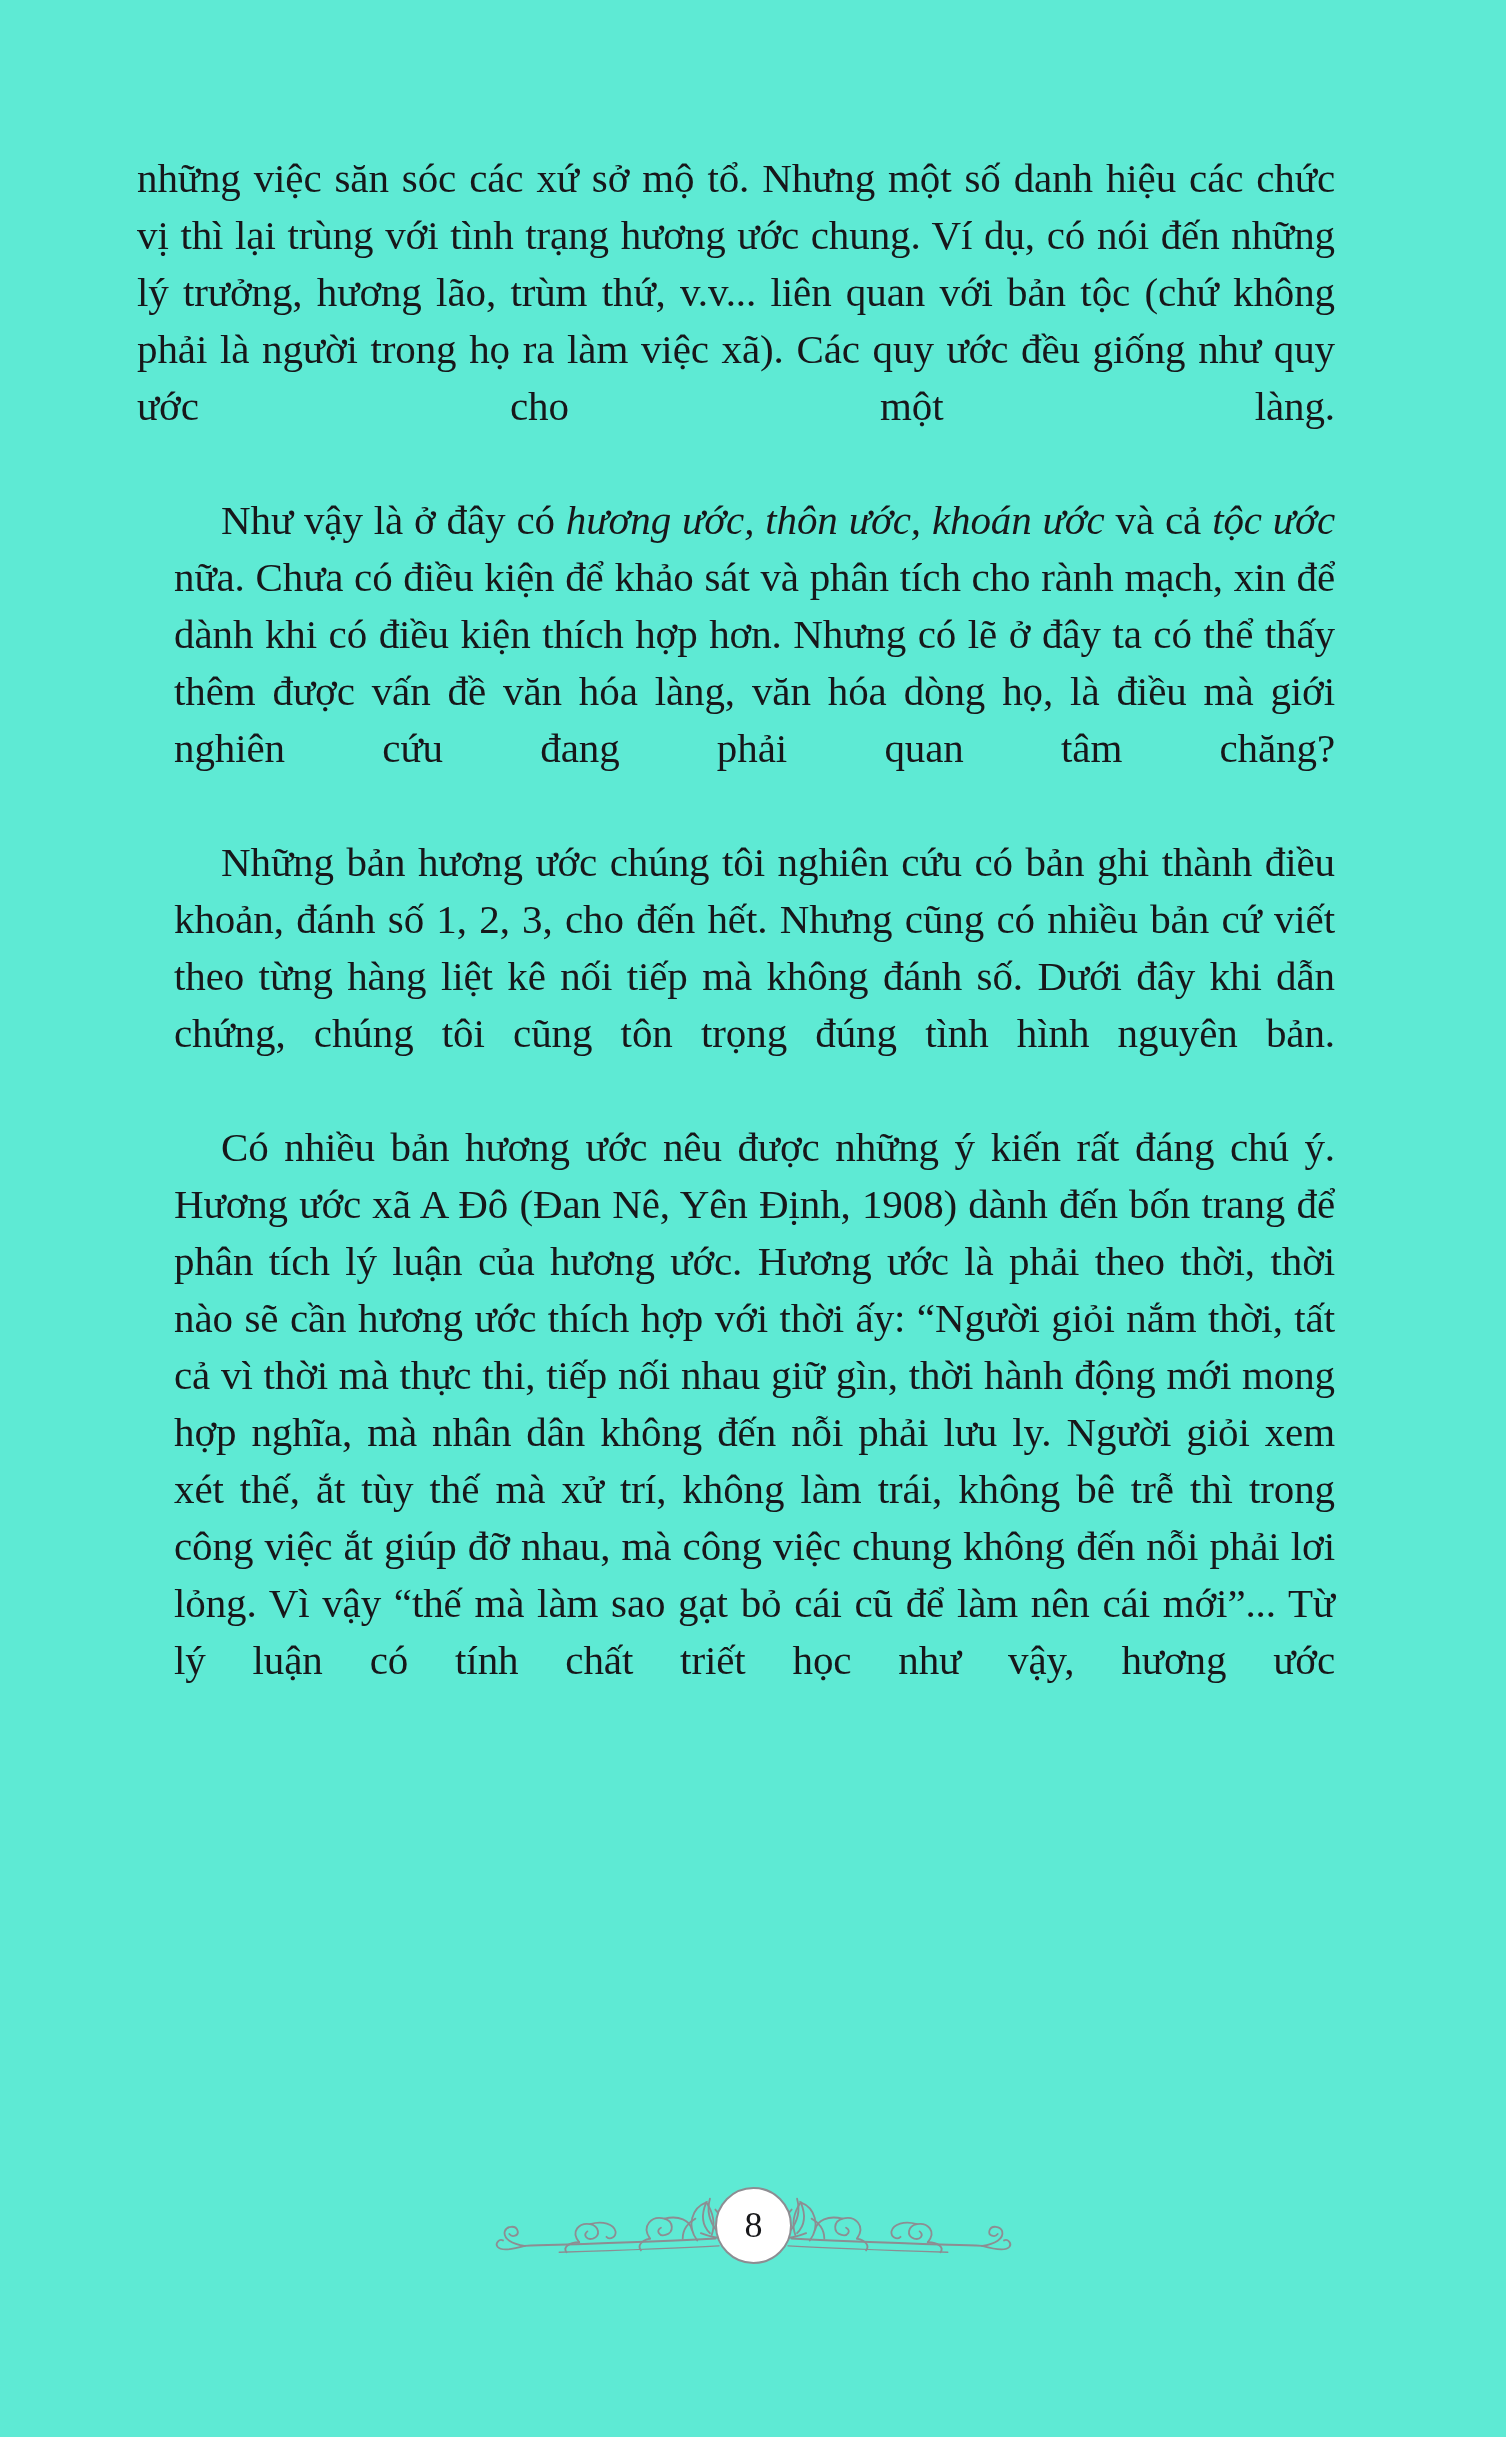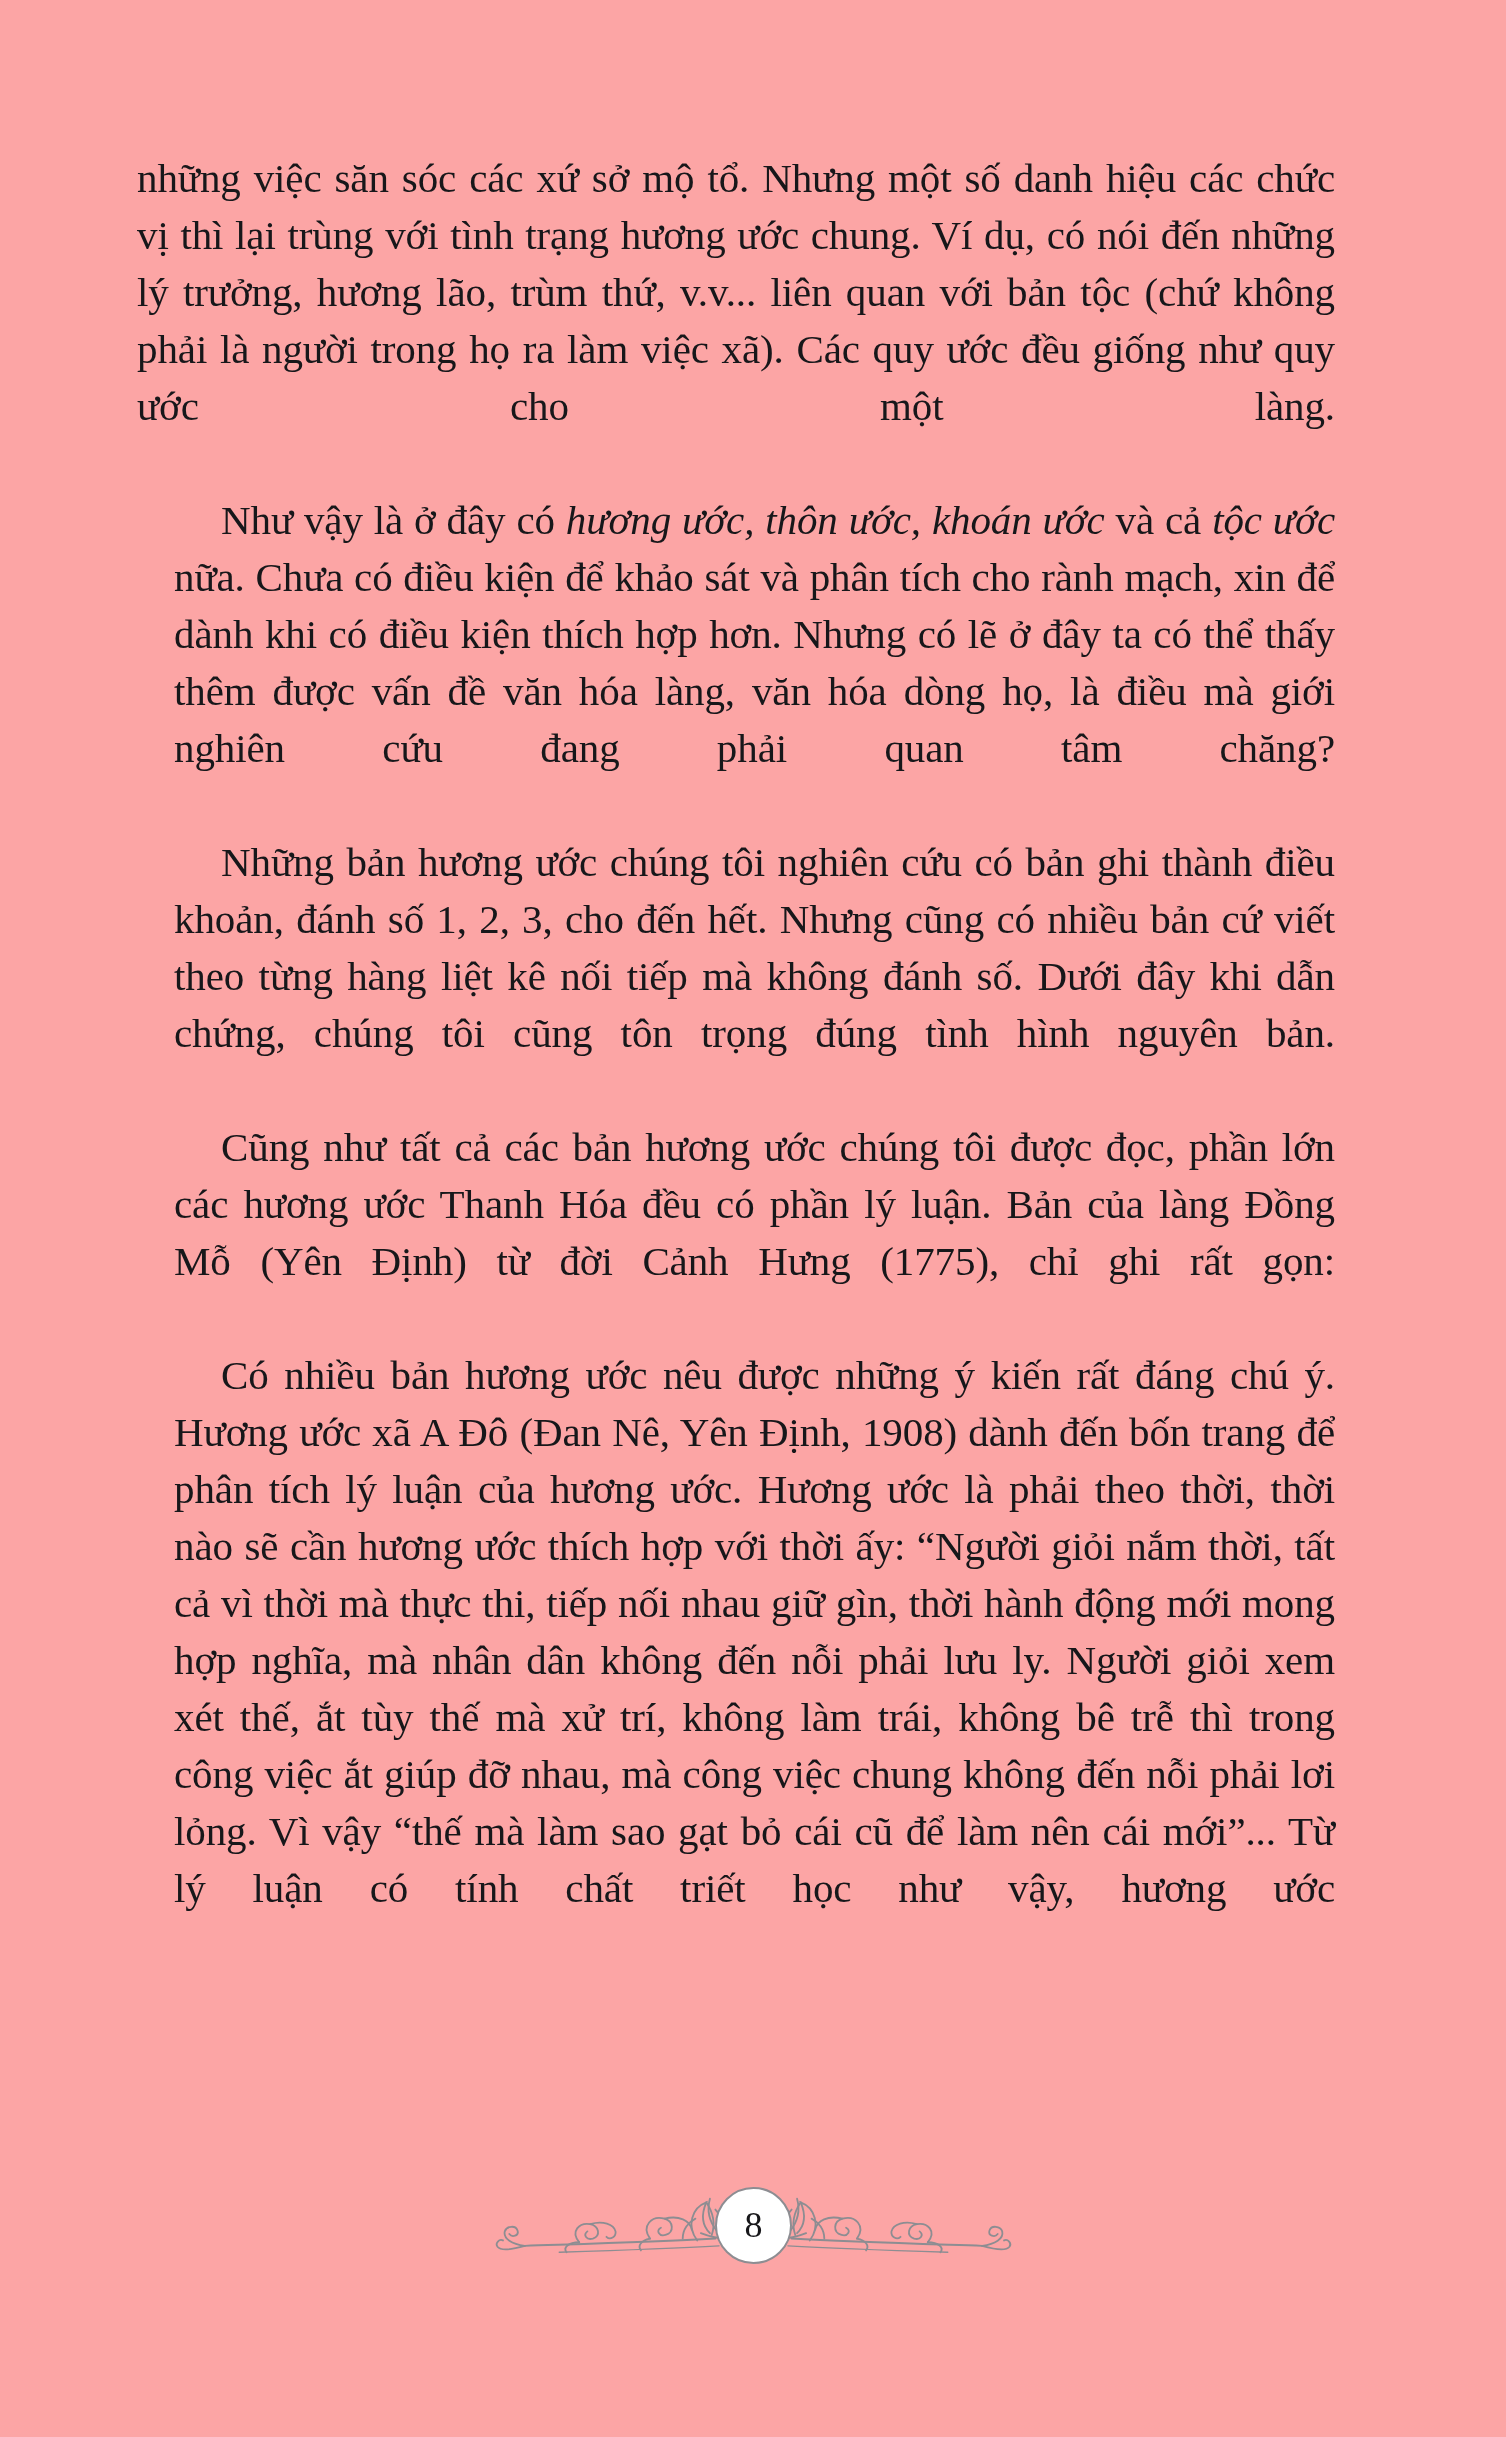--- a/index.html
+++ b/index.html
@@ -13,21 +13,21 @@
     height: 2438px;
     position: relative;
     overflow: hidden;
     font-family: "Liberation Serif", "DejaVu Serif", serif;
     color: #17171a;
   }
 
   .page {
     position: absolute;
     inset: 0;
-    background: #fca5a5;
+    background: #5eead4;
   }
 
   
   .textblock {
     position: absolute;
     left: 137px;
     top: 150px;
     width: 1198px;
     font-size: 41px;
     line-height: 57px;
@@ -113,21 +113,20 @@
 <div class="page">
 
   <div class="textblock">
 
     <p class="para"><span>những việc săn sóc các xứ sở mộ tổ. Nhưng một số danh hiệu các chức vị thì lại trùng với tình trạng hương ước chung. Ví dụ, có nói đến những lý trưởng, hương lão, trùm thứ, v.v... liên quan với bản tộc (chứ không phải là người trong họ ra làm việc xã). Các quy ước đều giống như quy ước cho một làng.</span></p>
 
     <p class="para indent"><span>Như vậy là ở đây có </span><i>hương ước, thôn ước, khoán ước</i><span> và cả </span><i>tộc ước</i><span> nữa. Chưa có điều kiện để khảo sát và phân tích cho rành mạch, xin để dành khi có điều kiện thích hợp hơn. Nhưng có lẽ ở đây ta có thể thấy thêm được vấn đề văn hóa làng, văn hóa dòng họ, là điều mà giới nghiên cứu đang phải quan tâm chăng?</span></p>
 
     <p class="para indent"><span>Những bản hương ước chúng tôi nghiên cứu có bản ghi thành điều khoản, đánh số 1, 2, 3, cho đến hết. Nhưng cũng có nhiều bản cứ viết theo từng hàng liệt kê nối tiếp mà không đánh số. Dưới đây khi dẫn chứng, chúng tôi cũng tôn trọng đúng tình hình nguyên bản.</span></p>
 
-    <p class="para indent"><span>Cũng như tất cả các bản hương ước chúng tôi được đọc, phần lớn các hương ước Thanh Hóa đều có phần lý luận. Bản của làng Đồng Mỗ (Yên Định) từ đời Cảnh Hưng (1775), chỉ ghi rất gọn:</span></p>
 
 
     <p class="para indent"><span> Có nhiều bản hương ước nêu được những ý kiến rất đáng chú ý. Hương ước xã A Đô (Đan Nê, Yên Định, 1908) dành đến bốn trang để phân tích lý luận của hương ước. Hương ước là phải theo thời, thời nào sẽ cần hương ước thích hợp với thời ấy: “Người giỏi nắm thời, tất cả vì thời mà thực thi, tiếp nối nhau giữ gìn, thời hành động mới mong hợp nghĩa, mà nhân dân không đến nỗi phải lưu ly. Người giỏi xem xét thế, ắt tùy thế mà xử trí, không làm trái, không bê trễ thì trong công việc ắt giúp đỡ nhau, mà công việc chung không đến nỗi phải lơi lỏng. Vì vậy “thế mà làm sao gạt bỏ cái cũ để làm nên cái mới”... Từ lý luận có tính chất triết học như vậy, hương ước</span></p>
 
   </div>
 
   <div class="footer">
     <div class="ornament-wrap">
 
       <svg class="ornament-svg" viewBox="0 0 620 130" aria-hidden="true">

